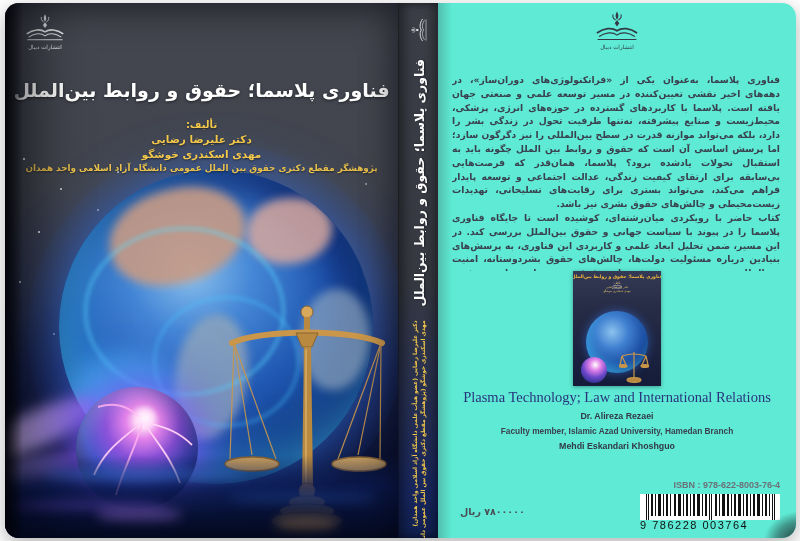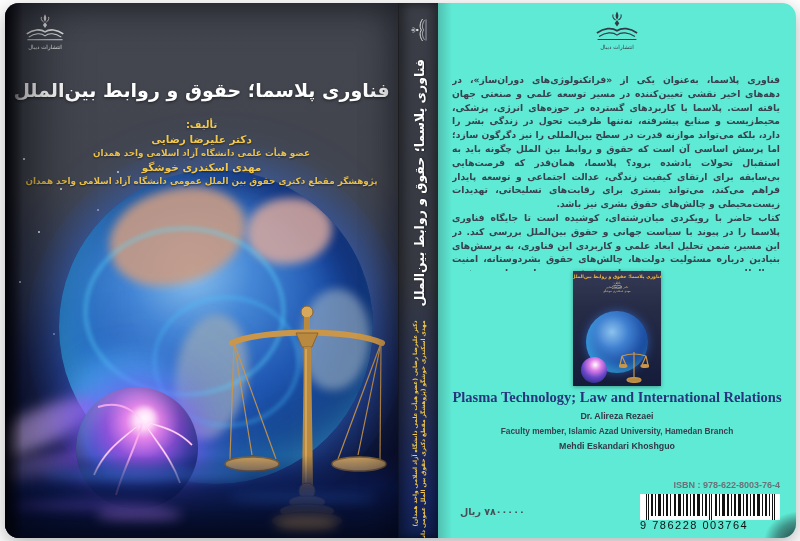--- a/index.html
+++ b/index.html
@@ -93,21 +93,21 @@
   .thumb .pub-logo{color:#e9eaec;width:14px;margin-top:3px;}
   .thumb-title{color:#f2b93d;font-size:4.6px;font-weight:bold;white-space:nowrap;direction:rtl;margin-top:3px;}
   .thumb-by{color:#e8c665;font-size:2.8px;line-height:4px;direction:rtl;text-align:center;margin-top:2px;}
   .thumb-globe{position:absolute;left:13px;top:40px;width:62px;height:62px;border-radius:50%;
     background:radial-gradient(circle at 42% 34%,#8cc2ee 0%,#3f7fd0 30%,#1c4da2 60%,#0a2258 90%);
     box-shadow:inset 4px -6px 10px rgba(70,205,255,.55),0 0 10px rgba(60,130,255,.5);}
   .thumb-plasma{position:absolute;left:8px;top:86px;width:26px;height:26px;border-radius:50%;
     background:radial-gradient(circle at 55% 30%,#fff 0%,#e080e8 25%,#6a46c8 55%,#1c2a7a 90%);filter:blur(.4px);}
   .thumb-scales{position:absolute;right:12px;top:78px;width:30px;height:36px;}
   .eng-title{position:absolute;left:0;right:0;top:386px;text-align:center;color:#28357c;
-    font-family:"Liberation Serif",serif;font-weight:bold;font-size:14.5px;}
+    font-family:"Liberation Serif",serif;font-weight:normal;font-size:14.5px;}
   .eng-block{position:absolute;left:0;right:0;top:408px;text-align:center;color:#323947;
     font-family:"Liberation Sans",sans-serif;font-weight:bold;}
   .eng-label{font-size:8px;margin-bottom:5px;}
   .eng-name{font-size:8.8px;margin-bottom:5px;}
   .eng-affil{font-size:8.3px;margin-bottom:5px;color:#3a4150;}
   .isbn{position:absolute;right:16px;top:477px;font-size:9px;color:#6b7078;
     font-family:"Liberation Sans",sans-serif;font-weight:bold;}
   .barcode{position:absolute;right:16px;top:491px;width:140px;text-align:left;}
   .barcode svg{display:block;background:#fff;}
   .barcode-digits{font-family:Liberation Sans, sans-serif;font-size:11px;color:#111;
@@ -199,21 +199,20 @@
         </g>
       </svg>
       <div class="pub-caption">انتشارات دیبال</div>
     </div>
 
     <div class="front-title" lang="fa" dir="rtl">فناوری پلاسما؛ حقوق و روابط بین‌الملل</div>
 
     <div class="front-authors" lang="fa">
       <div class="fa-byline">تألیف:</div>
       <div class="fa-name">دکتر علیرضا رضایی</div>
-      <div class="fa-affil">عضو هیأت علمی دانشگاه آزاد اسلامی واحد همدان</div>
       <div class="fa-name">مهدی اسکندری خوشگو</div>
       <div class="fa-affil">پژوهشگر مقطع دکتری حقوق بین الملل عمومی دانشگاه آزاد اسلامی واحد همدان</div>
     </div>
 
     <div class="front-leftedge"></div>
     <div class="front-vignette"></div>
   </div>
 
   <div class="spine">
     <div class="spine-strip">

